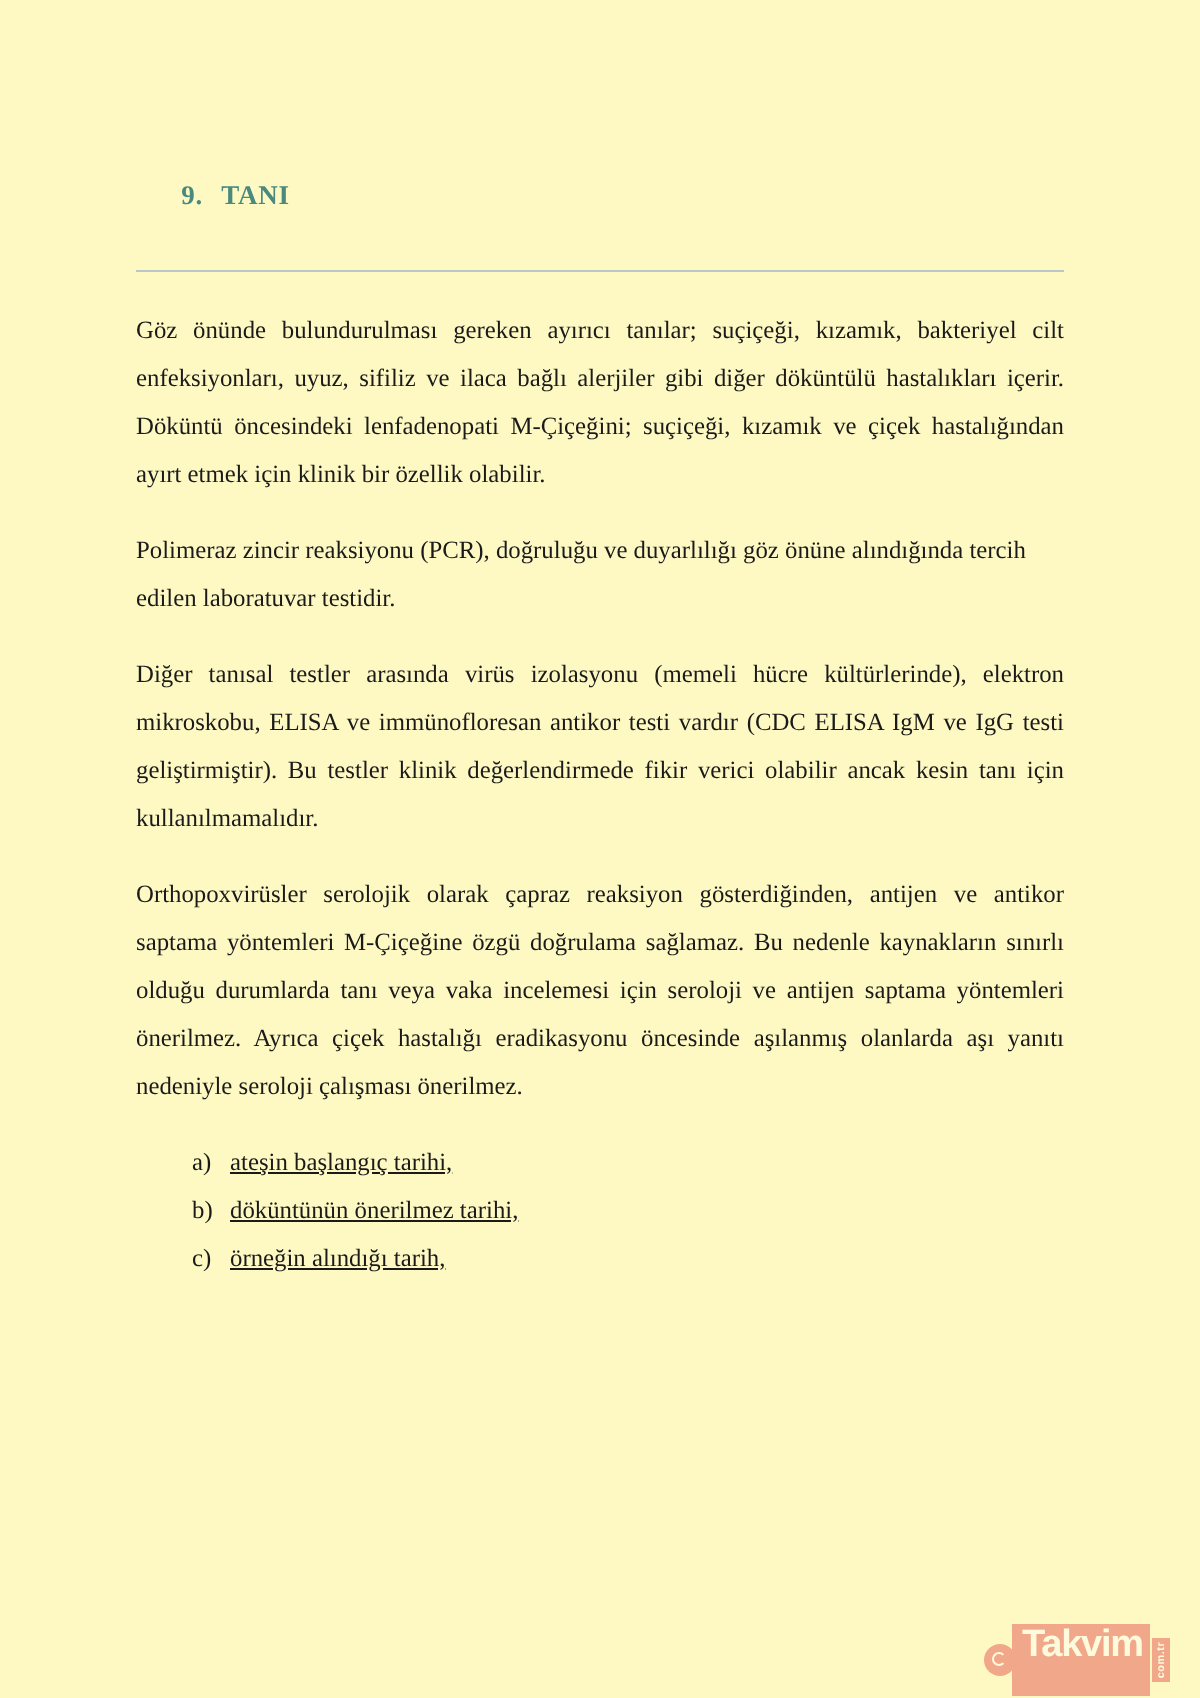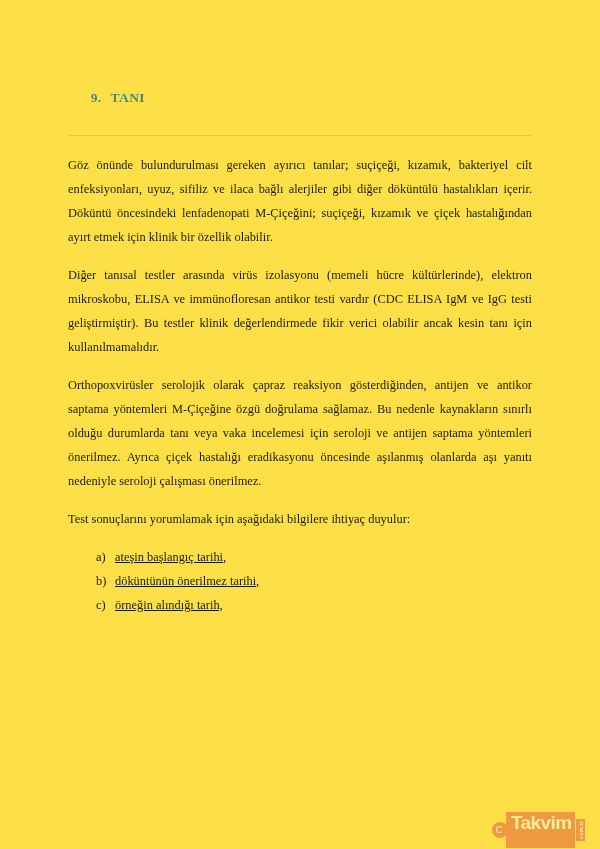--- a/index.html
+++ b/index.html
@@ -16,21 +16,21 @@
     position: relative;
     overflow: hidden;
   }
 
   .page {
     position: absolute;
     top: 0;
     left: 0;
     width: 600px;
     height: 849px;
-    background: #fde047;
+    background: #fef9c3;
   }
 
   .content {
     position: absolute;
     left: 68px;
     top: 74px;
     width: 464px;
   }
 
   
@@ -172,23 +172,23 @@
   <div class="content">
 
     <h2 class="section-heading">
       <span class="num">9.</span><span>TANI</span>
     </h2>
     <hr class="heading-rule">
 
     <div class="body-block">
 
       <p class="para justified">Göz önünde bulundurulması gereken ayırıcı tanılar; suçiçeği, kızamık, bakteriyel cilt enfeksiyonları, uyuz, sifiliz ve ilaca bağlı alerjiler gibi diğer döküntülü hastalıkları içerir. Döküntü öncesindeki lenfadenopati M-Çiçeğini; suçiçeği, kızamık ve çiçek hastalığından ayırt etmek için klinik bir özellik olabilir.</p>
+      <p class="para">Polimeraz zincir reaksiyonu (PCR), doğruluğu ve duyarlılığı göz önüne alındığında tercih edilen laboratuvar testidir.</p>
       <p class="para justified">Diğer tanısal testler arasında virüs izolasyonu (memeli hücre kültürlerinde), elektron mikroskobu, ELISA ve immünofloresan antikor testi vardır (CDC ELISA IgM ve IgG testi geliştirmiştir). Bu testler klinik değerlendirmede fikir verici olabilir ancak kesin tanı için kullanılmamalıdır.</p>
       <p class="para justified">Orthopoxvirüsler serolojik olarak çapraz reaksiyon gösterdiğinden, antijen ve antikor saptama yöntemleri M-Çiçeğine özgü doğrulama sağlamaz. Bu nedenle kaynakların sınırlı olduğu durumlarda tanı veya vaka incelemesi için seroloji ve antijen saptama yöntemleri önerilmez. Ayrıca çiçek hastalığı eradikasyonu öncesinde aşılanmış olanlarda aşı yanıtı nedeniyle seroloji çalışması önerilmez.</p>
-      <p class="para">Test sonuçlarını yorumlamak için aşağıdaki bilgilere ihtiyaç duyulur:</p>
 
       <ul class="lettered-list">
         <li>
           <span class="marker">a)</span>
           <span class="item-text">ateşin başlangıç tarihi,</span>
         </li>
         <li>
           <span class="marker">b)</span>
           <span class="item-text">döküntünün önerilmez tarihi,</span>
         </li>

